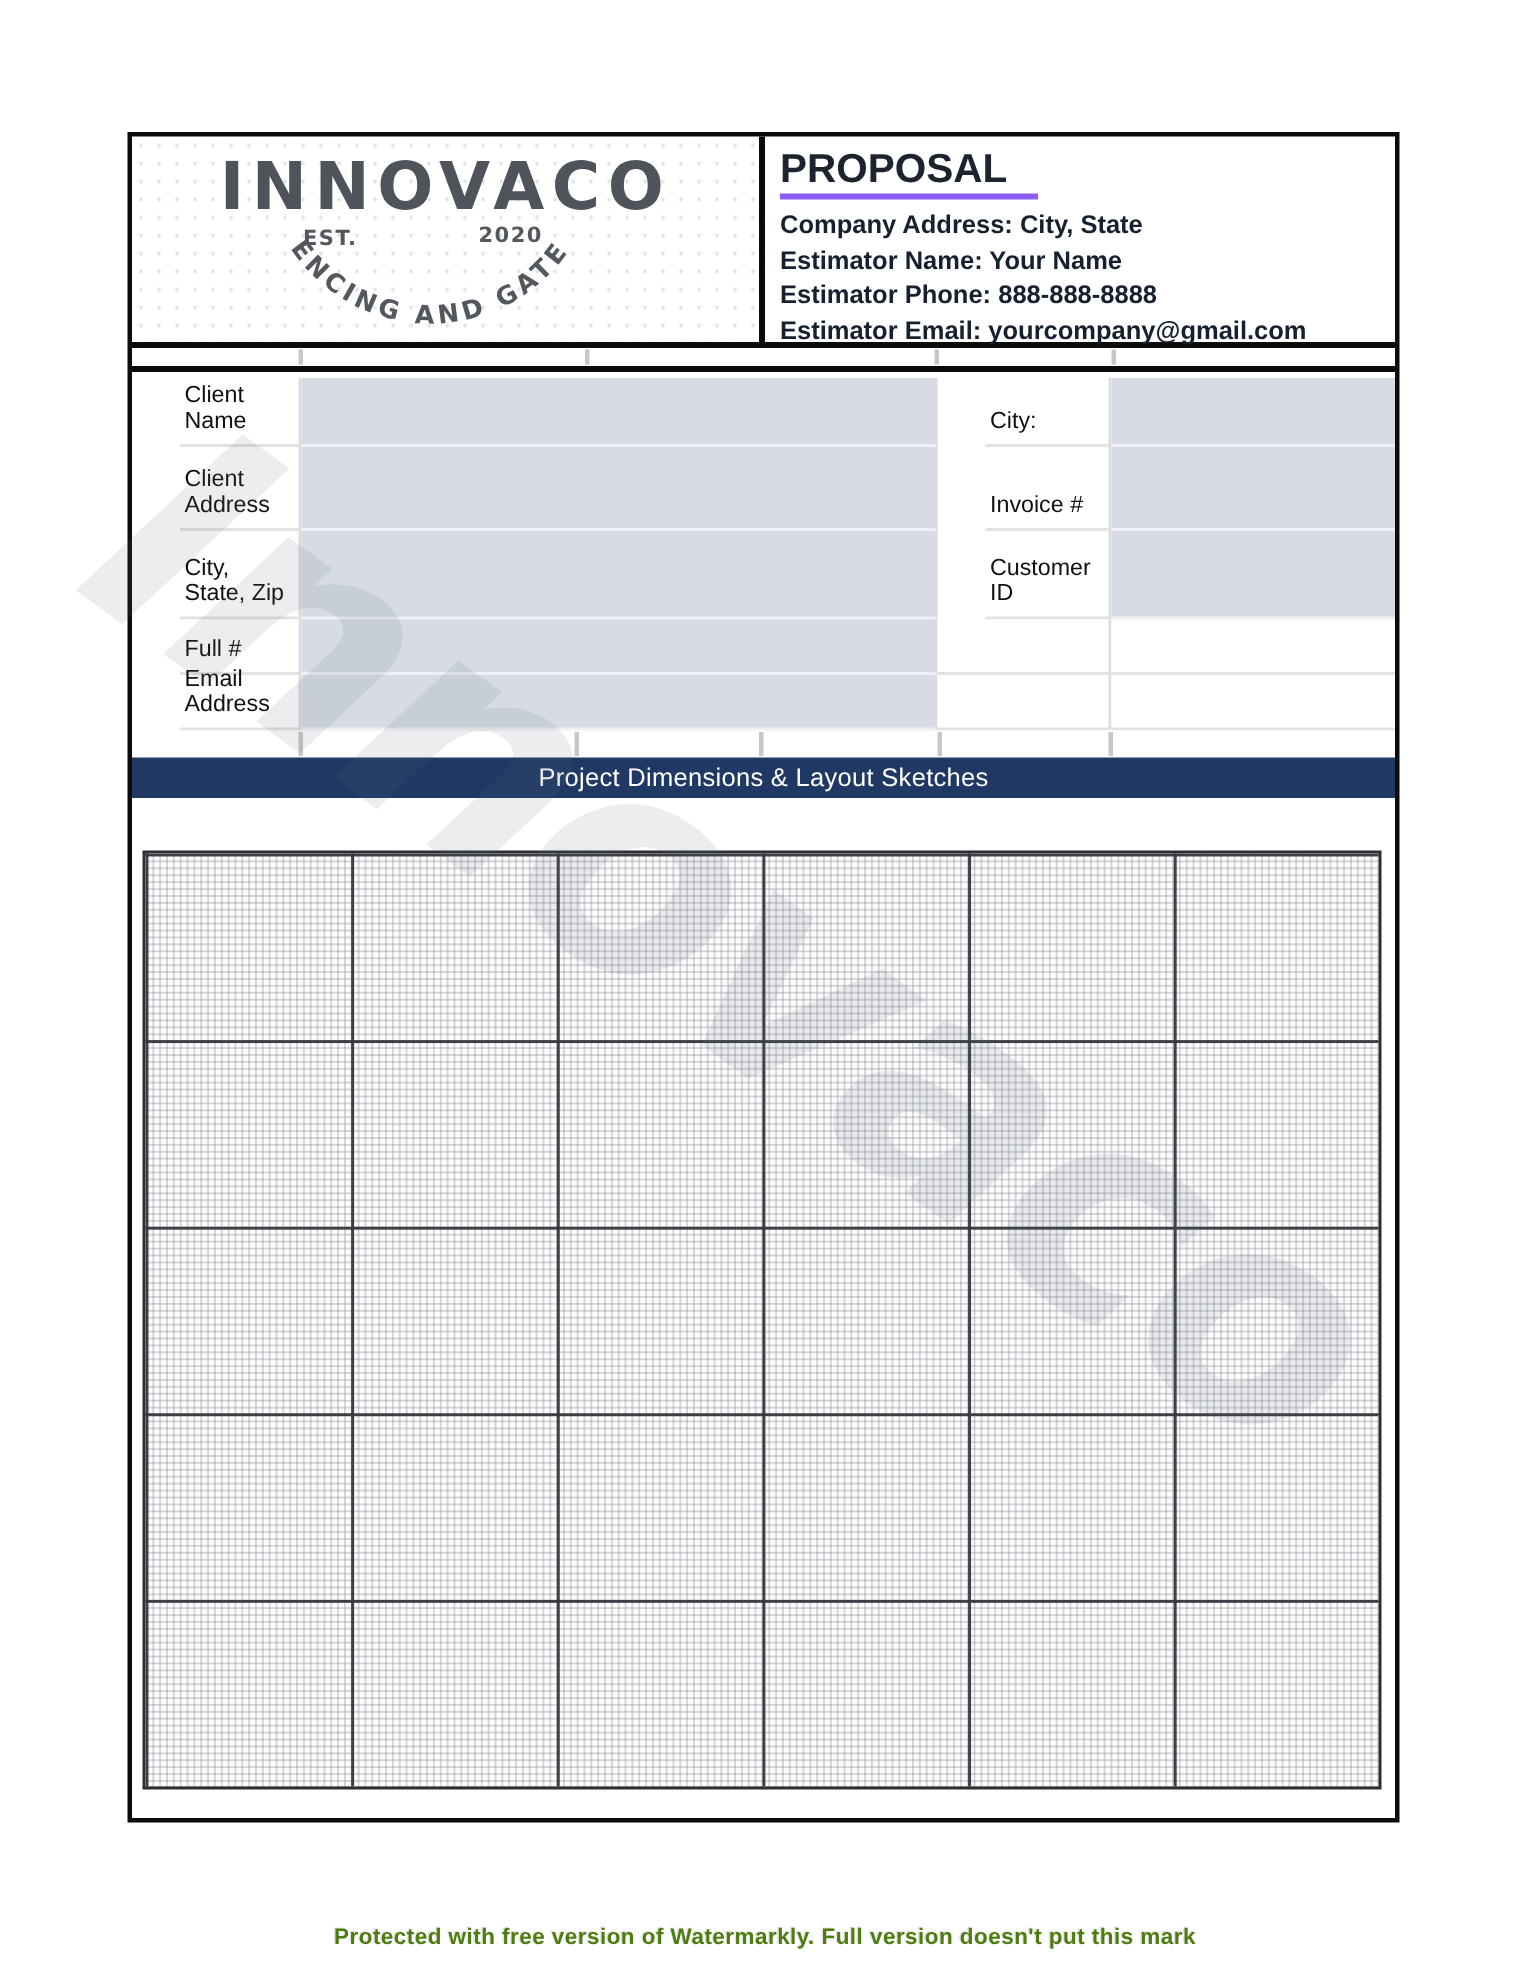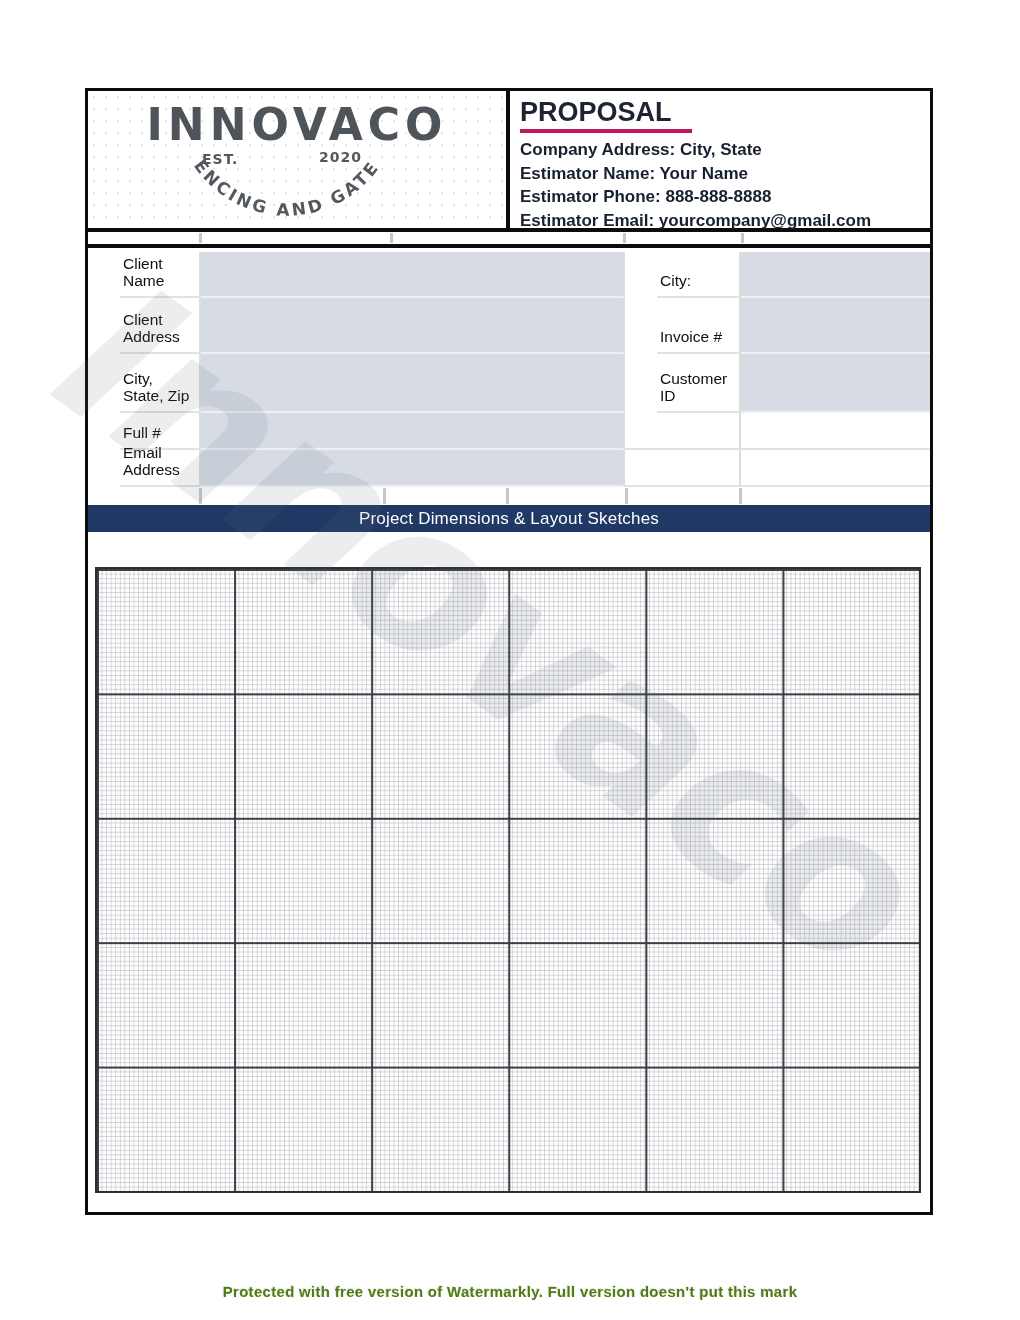--- a/index.html
+++ b/index.html
@@ -28,21 +28,21 @@
     position:absolute; font-family:"DejaVu Sans", sans-serif; font-weight:800;
     font-size:14px; letter-spacing:1px; color:#53585e;
   }
   .est-label { left:114px; top:60px; }
   .year-label { left:231px; top:58px; }
   .arc-svg { position:absolute; left:0; top:0; width:418px; height:137px; }
   .header-divider { width:4px; background:#0c0c0c; height:137px; }
   .proposal-area { flex:1; padding:6px 2px 0 10px; }
   .proposal-title {
     display:inline-block; font-size:27px; font-weight:700; color:#1d2430;
-    border-bottom:4px solid #be185d; padding:0 20px 1px 0; margin-bottom:5px;
+    border-bottom:4px solid #8b5cf6; padding:0 20px 1px 0; margin-bottom:5px;
   }
   .info-line { font-size:17px; font-weight:700; color:#16202e; line-height:23.5px; }
   
   .thin-row { position:absolute; left:0; width:842px; background:#ffffff; }
   .thin-row-top { top:141px; height:16px; border-bottom:4px solid #0c0c0c; }
   .thin-row-bottom { top:396px; height:18px; }
   .tick { position:absolute; top:1px; bottom:1px; width:3px; background:#c7c7c9; }
   
   .client-table {
     position:absolute; left:0; top:161px; width:842px;

